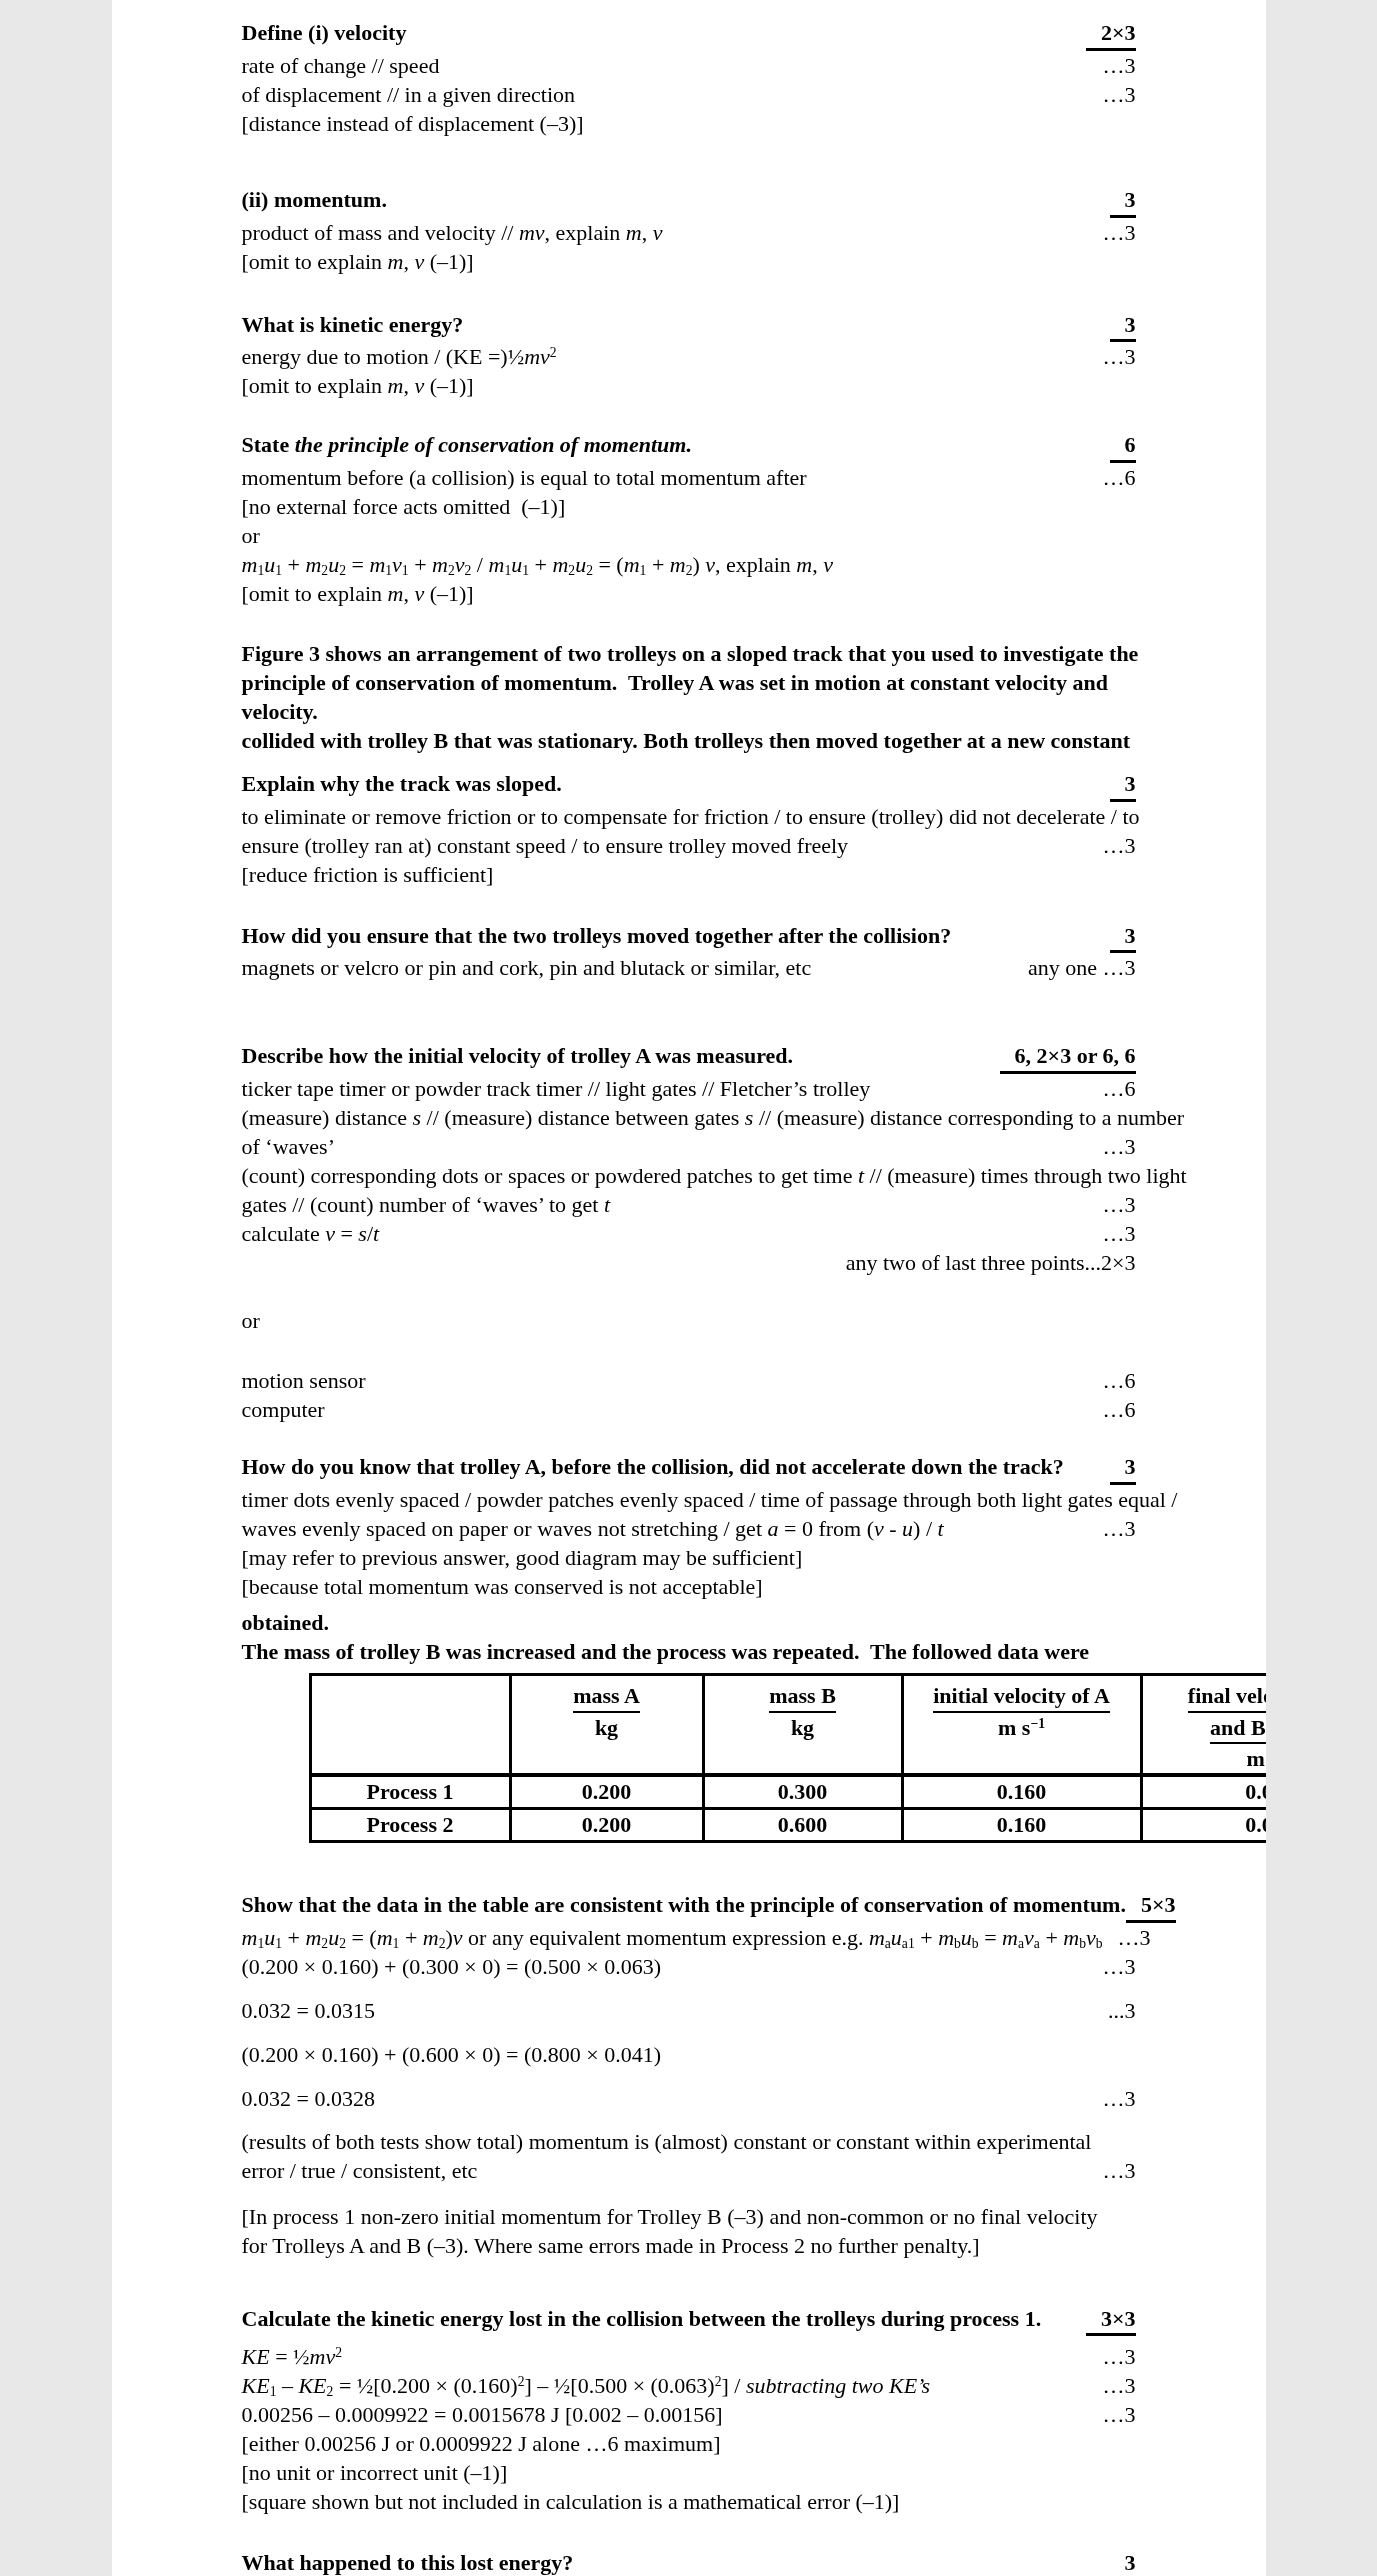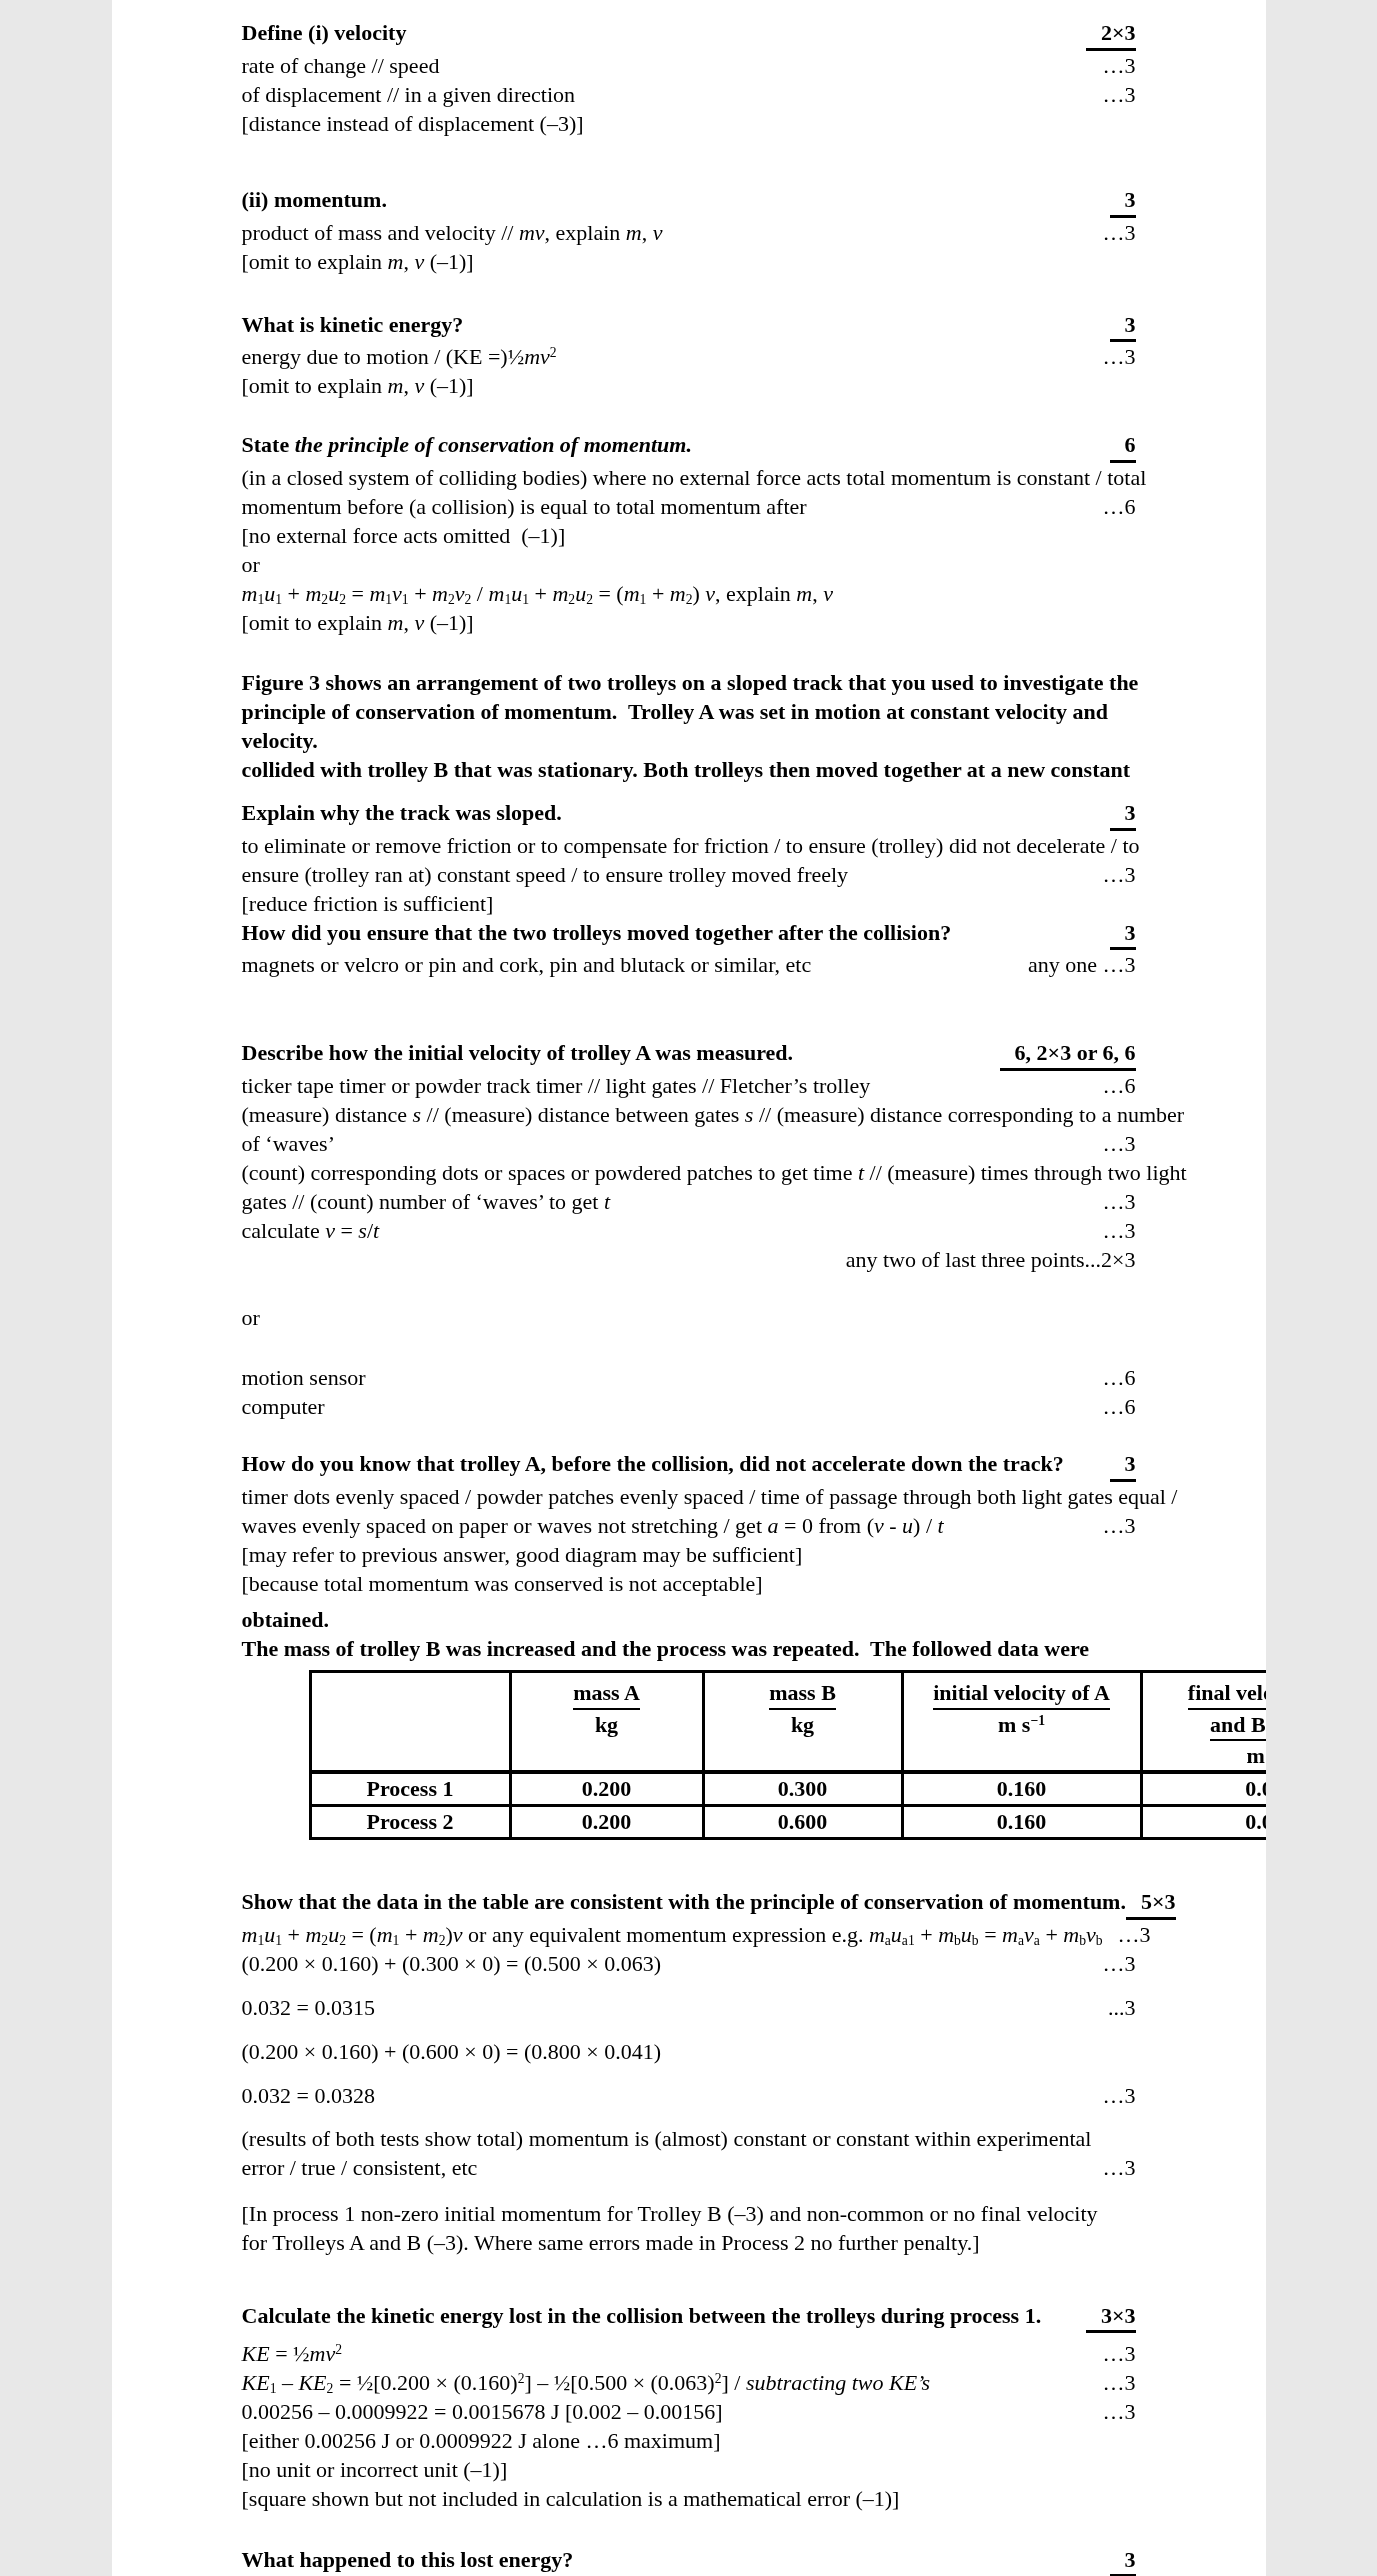--- a/index.html
+++ b/index.html
@@ -101,23 +101,20 @@
         <div class="line">
           <span class="txt">[omit to explain <span class="i">m</span>, <span class="i">v</span> (–1)]</span>
         </div>
       </div>
       <div class="sec" style="margin-top: 30px;">
         <div class="line b">
           <span class="txt">State <span class="i">the principle of conservation of momentum.</span></span>
           <span class="mark hm">6</span>
         </div>
         <div class="line">
-          <span class="txt">(in a closed system of colliding bodies) where no external force acts total momentum is constant / total</span>
-        </div>
-        <div class="line">
           <span class="txt">momentum before (a collision) is equal to total momentum after</span>
           <span class="mark">…6</span>
         </div>
         <div class="line">
           <span class="txt">[no external force acts omitted  (–1)]</span>
         </div>
         <div class="line">
           <span class="txt">or</span>
         </div>
         <div class="line">
@@ -150,21 +147,21 @@
           <span class="txt">to eliminate or remove friction or to compensate for friction / to ensure (trolley) did not decelerate / to</span>
         </div>
         <div class="line">
           <span class="txt">ensure (trolley ran at) constant speed / to ensure trolley moved freely</span>
           <span class="mark">…3</span>
         </div>
         <div class="line">
           <span class="txt">[reduce friction is sufficient]</span>
         </div>
       </div>
-      <div class="sec" style="">
+      <div class="sec" style="margin-top: 32px;">
         <div class="line b">
           <span class="txt">How did you ensure that the two trolleys moved together after the collision?</span>
           <span class="mark hm">3</span>
         </div>
         <div class="line">
           <span class="txt">magnets or velcro or pin and cork, pin and blutack or similar, etc</span>
           <span class="mark">any one …3</span>
         </div>
       </div>
       <div class="sec" style="margin-top: 59px;">

